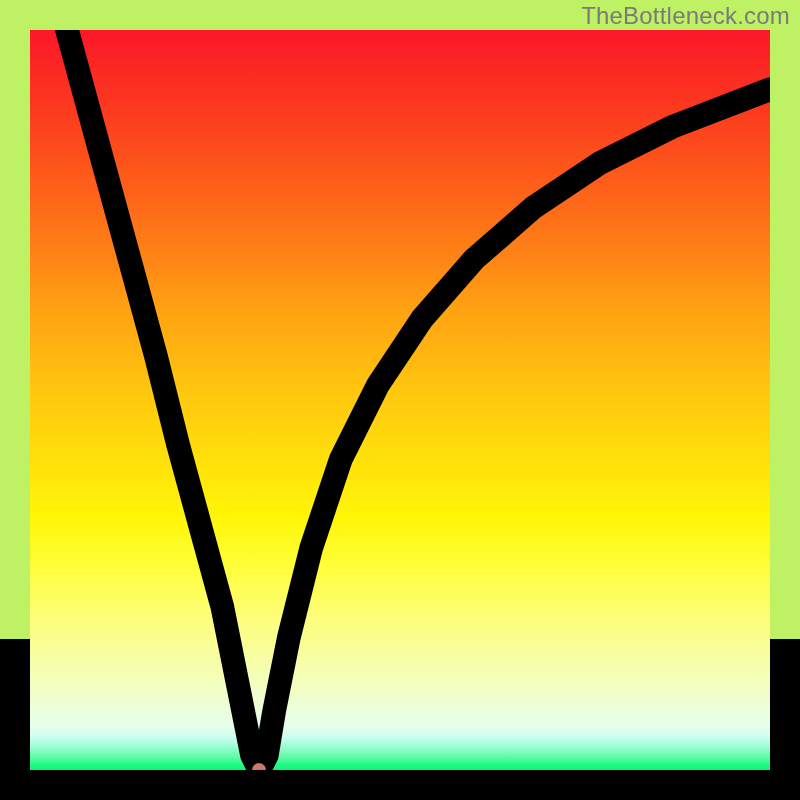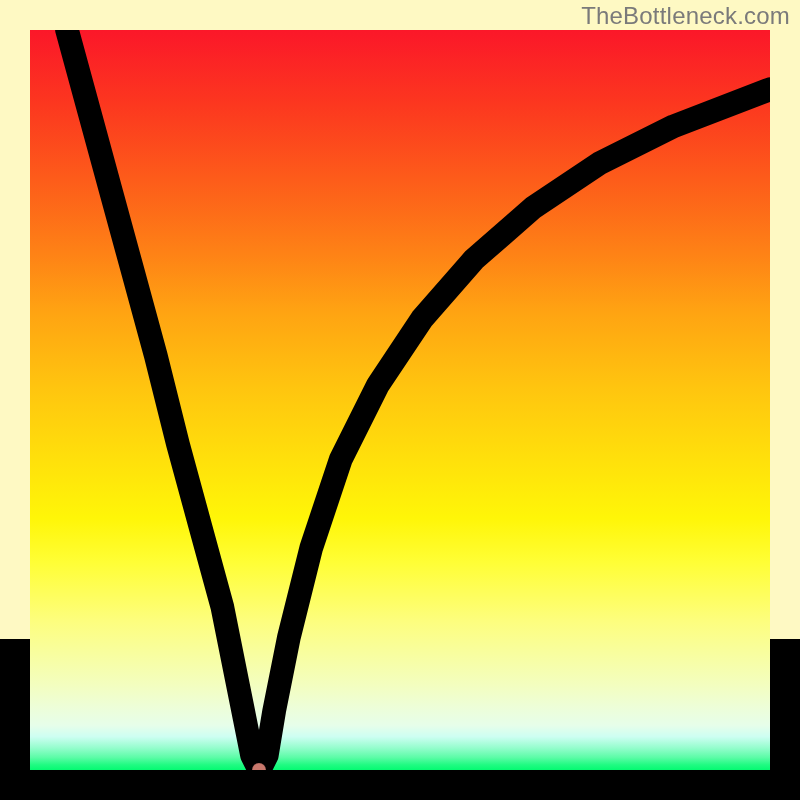--- a/index.html
+++ b/index.html
@@ -1,21 +1,21 @@
 <!DOCTYPE html>
 <html><head>
 <meta charset="utf-8">
 <style>
   * { margin: 0; padding: 0; box-sizing: border-box; }
   html, body { width: 800px; height: 800px; overflow: hidden; background: #000; }
   .frame {
     position: relative;
     width: 800px;
     height: 639px;
-    background: #fef9c3;
+    background: #bef264;
   }
   .watermark {
     position: absolute;
     top: 2px;
     right: 10px;
     color: #7a7a7a;
     font-family: Arial, Helvetica, sans-serif;
     font-size: 24px;
     font-weight: 500;
     letter-spacing: 0.2px;

